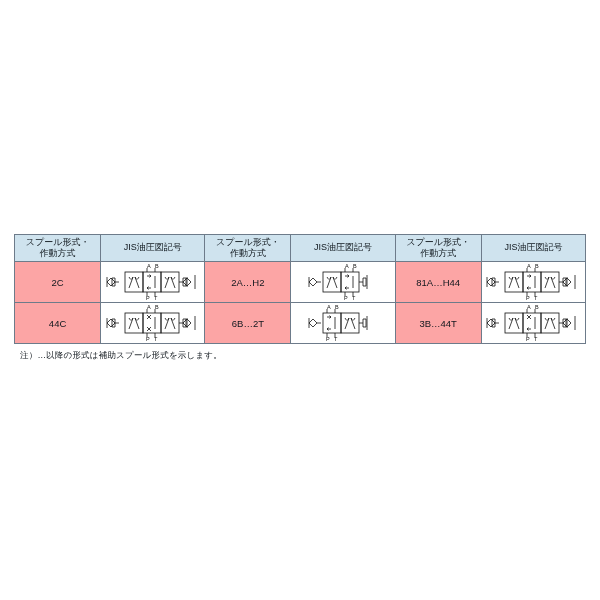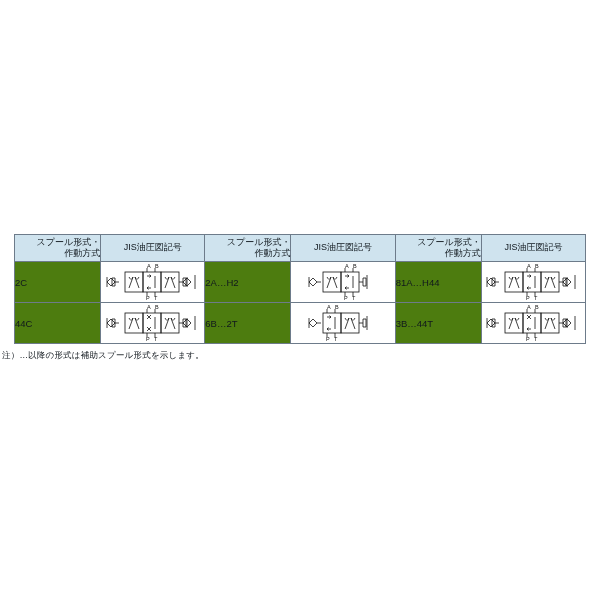--- a/index.html
+++ b/index.html
@@ -33,49 +33,49 @@
   table.spool-table td {
     border: 1px solid #6d7b8a;
     padding: 0;
     vertical-align: middle;
   }
   thead th {
     background: #cfe3ee;
     font-size: 9px;
     font-weight: normal;
     color: #10171d;
-    text-align: right;
+    text-align: center;
     line-height: 1.25;
     padding: 3px 4px;
     height: 26px;
   }
   th.sym-head {
     text-align: center;
     padding: 3px 2px;
   }
   td.label-cell {
-    background: #4d7c0f;
-    text-align: left;
+    background: #fca5a5;
+    text-align: center;
     font-size: 9.5px;
     color: #10171d;
     height: 40px;
   }
   td.sym-cell {
     background: #ffffff;
     height: 40px;
     text-align: center;
   }
   .sym-box {
     display: block;
     margin: 0 auto;
     line-height: 0;
   }
   .note {
     position: absolute;
-    left: 2px;
+    left: 20px;
     top: 350px;
     font-size: 8.5px;
     color: #10171d;
     letter-spacing: 0.2px;
   }
   .colw-label { width: 86px; }
   .colw-sym { width: 104px; }
 </style>
 </head>
 <body>

